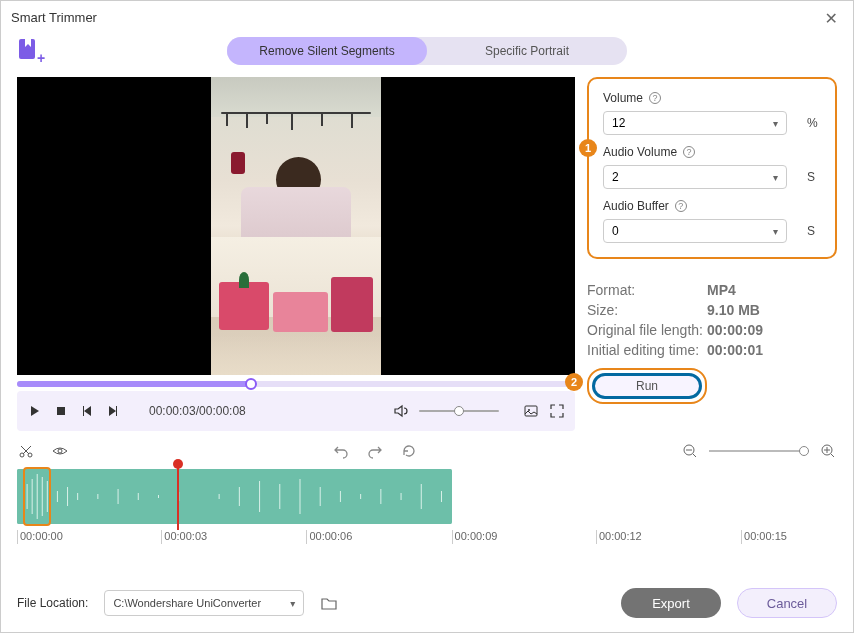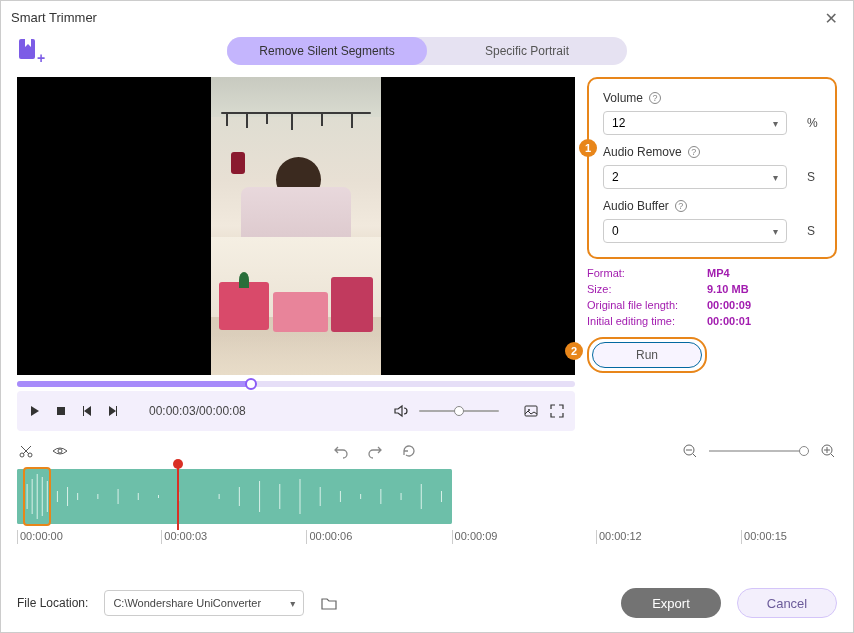--- a/index.html
+++ b/index.html
@@ -25,27 +25,27 @@
 .vol-knob { position: absolute; left: 50%; top: -4px; width: 10px; height: 10px; background: #fff; border: 1px solid #888; border-radius: 50%; transform: translateX(-50%); }
 .settings-col { width: 250px; }
 .settings-box { border: 2px solid #e8861a; border-radius: 10px; padding: 10px 14px 12px 14px; position: relative; }
 .badge { position: absolute; left: -10px; width: 18px; height: 18px; background: #e8861a; color: #fff; border-radius: 50%; display: flex; align-items: center; justify-content: center; font-size: 11px; font-weight: bold; }
 .setting-label { font-size: 12px; color: #333; display: flex; align-items: center; gap: 6px; margin-top: 2px; }
 .help-icon { width: 12px; height: 12px; border: 1px solid #888; border-radius: 50%; display: inline-flex; align-items: center; justify-content: center; font-size: 9px; color: #888; }
 .setting-input-row { display: flex; align-items: center; gap: 20px; margin-top: 6px; margin-bottom: 10px; }
 .setting-input { flex: 1; height: 24px; border: 1px solid #ccc; border-radius: 4px; padding: 0 8px; font-size: 12px; display: flex; align-items: center; justify-content: space-between; background: #fff; cursor: pointer; }
 .unit { font-size: 12px; color: #444; width: 14px; }
 .chev { font-size: 10px; color: #666; }
-.info-rows { margin-top: 8px; font-size: 11px; color: #a21caf; }
+.info-rows { margin-top: 23px; font-size: 14px; color: #737373; }
 .info-rows > div { display: flex; margin-bottom: 4px; }
 .info-rows .k { width: 120px; }
 .info-rows .v { font-weight: 600; }
 .run-row { margin-top: 10px; display: flex; align-items: center; gap: 8px; }
 .run-badge-wrap { position: relative; }
-.run-btn { width: 110px; height: 26px; border: 1px solid #0369a1; border-radius: 13px; background: #f8f4ff; color: #555; font-size: 12px; display: flex; align-items: center; justify-content: center; cursor: pointer; }
+.run-btn { width: 110px; height: 26px; border: 3px solid #0369a1; border-radius: 13px; background: #f8f4ff; color: #555; font-size: 12px; display: flex; align-items: center; justify-content: center; cursor: pointer; }
 .run-outline { border: 2px solid #e8861a; border-radius: 16px; padding: 3px; position: relative; }
 .timeline-area { padding: 6px 16px 0 16px; }
 .timeline-tools { display: flex; align-items: center; height: 28px; gap: 16px; }
 .tool-icon { width: 18px; height: 18px; cursor: pointer; color: #555; display: flex; align-items: center; justify-content: center; }
 .spacer { flex: 1; }
 .zoom-ctrl { display: flex; align-items: center; gap: 10px; }
 .zoom-slider { width: 100px; height: 2px; background: #bbb; position: relative; }
 .zoom-knob { position: absolute; right: 0; top: -4px; width: 10px; height: 10px; background: #fff; border: 1px solid #888; border-radius: 50%; }
 .waveform-track { position: relative; height: 55px; margin-top: 4px; }
 .waveform-bg { position: absolute; left: 0; top: 0; width: 53%; height: 100%; background: #6dbfa9; border-radius: 2px; overflow: hidden; }
@@ -164,21 +164,21 @@
           <span class="help-icon">?</span>
         </div>
       <div class="setting-input-row">
         <div class="setting-input">
             <span>12</span>
             <span class="chev">▾</span>
           </div>
         <span class="unit">%</span>
       </div>
       <div class="setting-label">
-          <span>Audio Remove</span>
+          <span>Audio Volume</span>
           <span class="help-icon">?</span>
         </div>
       <div class="setting-input-row">
         <div class="setting-input">
             <span>2</span>
             <span class="chev">▾</span>
           </div>
         <span class="unit">S</span>
       </div>
       <div class="setting-label">

